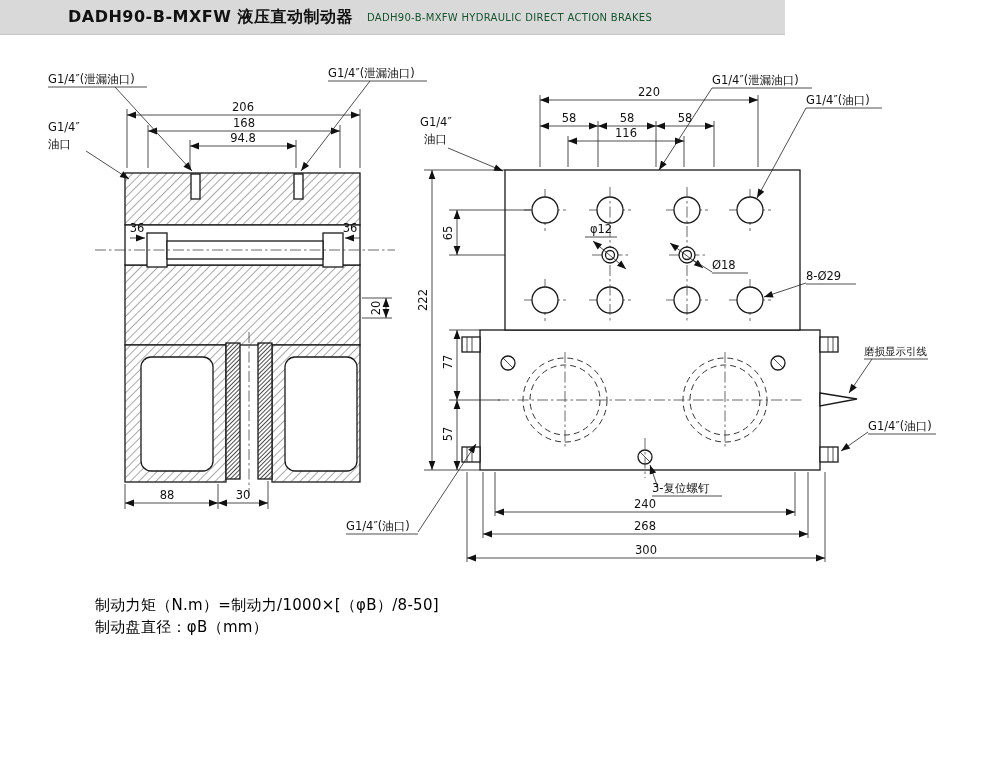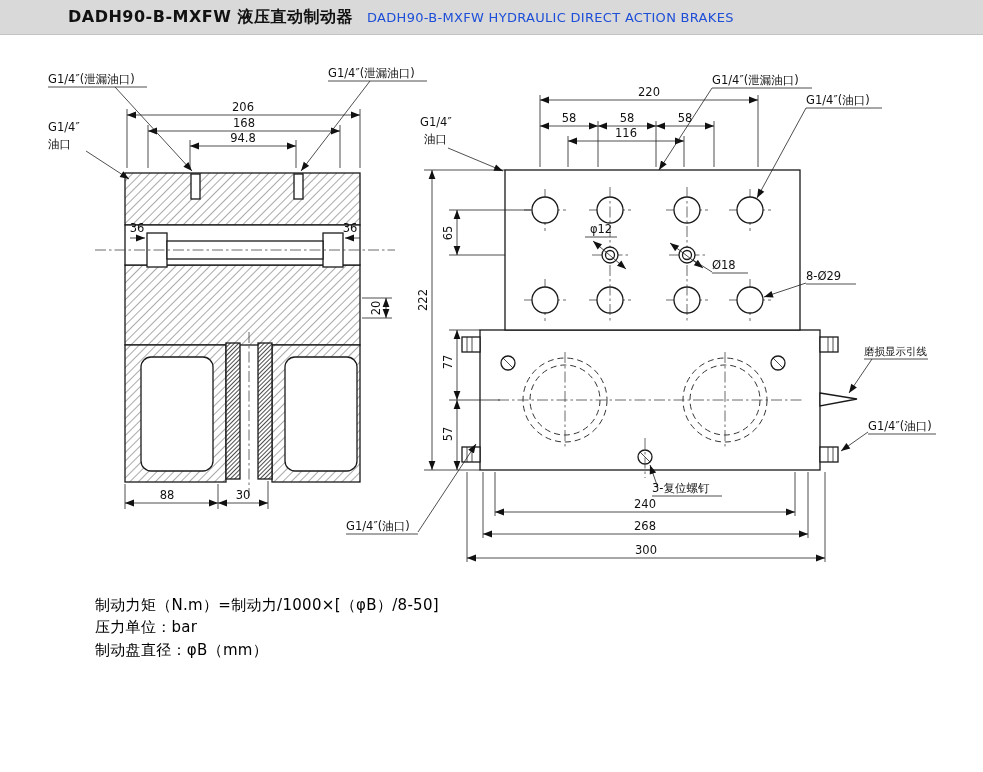--- a/index.html
+++ b/index.html
@@ -5,28 +5,28 @@
   * { box-sizing: border-box; margin: 0; padding: 0; }
   html, body { width: 983px; height: 772px; }
   body {
     position: relative;
     background: #ffffff;
     font-family: "DejaVu Sans", "Liberation Sans", sans-serif;
     overflow: hidden;
   }
   .header {
     position: absolute; left: 0; top: 0;
-    width: 983px; height: 35px;
+    width: 785px; height: 35px;
     background: #d9d9d9;
     border-bottom: 1px solid #c3c3c3;
     display: flex; align-items: center;
     padding-left: 68px; gap: 14px;
   }
   .t-zh { font-size: 16px; font-weight: bold; color: #111; letter-spacing: 0.5px; white-space: nowrap; }
-  .t-en { font-size: 13px; color: #1d4ed8; letter-spacing: 0.3px; white-space: nowrap; }
+  .t-en { font-size: 10px; color: #14532d; letter-spacing: 0.3px; white-space: nowrap; }
   .drawing { position: absolute; left: 0; top: 0; }
   .notes { position: absolute; left: 95px; top: 594px; }
   .note-line { font-size: 15px; line-height: 22.3px; color: #000; letter-spacing: 0.3px; white-space: nowrap; }
   svg text { font-family: "DejaVu Sans", "Liberation Sans", sans-serif; }
   .dim  { font-size: 11.5px; fill: #111; text-anchor: middle; }
   .lbl  { font-size: 11.5px; fill: #111; }
   .lbl-s{ font-size: 10.5px; fill: #111; }
   .sf { fill: #ffffff; stroke: #1a1a1a; stroke-width: 1.3; }
   .sh { stroke: #1a1a1a; stroke-width: 1.3; }
   .d  { fill: none; stroke: #222; stroke-width: 0.8; }
@@ -272,15 +272,14 @@
       <text class="lbl" x="346" y="530">G1/4″(油口)</text>
       <text class="dim" x="645" y="508">240</text>
       <text class="dim" x="645" y="530">268</text>
       <text class="dim" x="646" y="554">300</text>
     </g>
   </g>
 </svg>
 
 <div class="notes">
   <div class="note-line">制动力矩（N.m）=制动力/1000×[（φB）/8-50]</div>
-  <div class="note-line">压力单位：bar</div>
   <div class="note-line">制动盘直径：φB（mm）</div>
 </div>
 
 </body></html>

